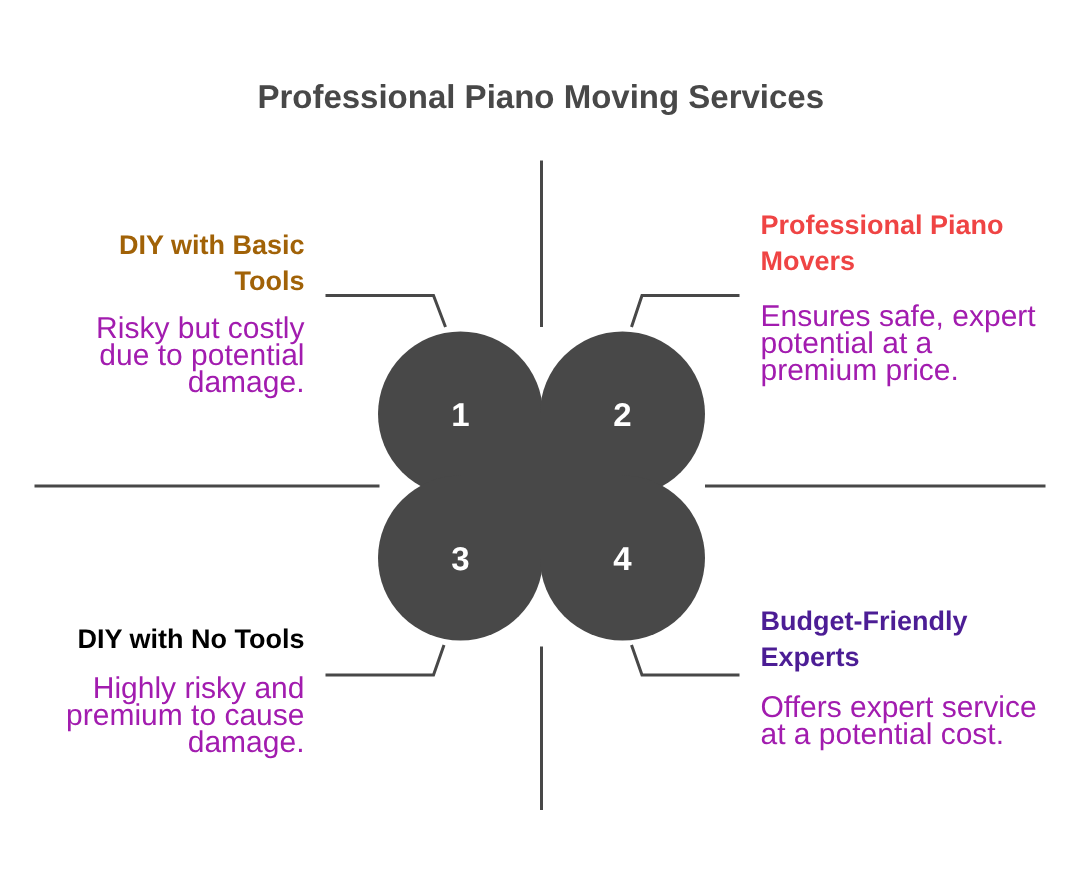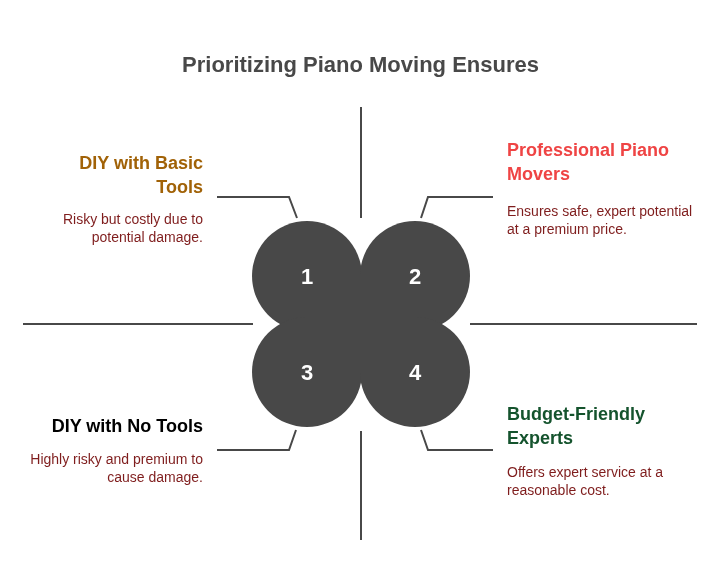--- a/index.html
+++ b/index.html
@@ -2,36 +2,36 @@
 <html><head>
   <meta charset="utf-8">
   <style>
     html, body { margin: 0; padding: 0; background: #ffffff; }
     body { width: 721px; height: 588px; position: relative; overflow: hidden;
            font-family: "Liberation Sans", "DejaVu Sans", sans-serif; }
     #title { position: absolute; left: 0; width: 721px; top: 52px; text-align: center;
              font-size: 22px; font-weight: bold; color: #484848; }
     svg#diagram { position: absolute; left: 0; top: 0; }
     .q-title { position: absolute; font-size: 18px; font-weight: bold; line-height: 24px; }
-    .q-desc { position: absolute; font-size: 14px; line-height: 18px; color: #7f1d1d; }
+    .q-desc { position: absolute; font-size: 20px; line-height: 18px; color: #a21caf; }
     .right-align { text-align: right; }
     .left-align { text-align: left; }
     #q1-title { left: 40px; width: 163px; top: 151px; }
     #q1-desc  { left: 40px; width: 163px; top: 210px; }
     #q2-title { left: 507px; width: 190px; top: 138px; }
     #q2-desc  { left: 507px; width: 190px; top: 202px; }
     #q3-title { left: 20px; width: 183px; top: 414px; }
     #q3-desc  { left: 20px; width: 183px; top: 450px; }
     #q4-title { left: 507px; width: 190px; top: 402px; }
     #q4-desc  { left: 507px; width: 190px; top: 463px; }
   </style>
 </head>
 <body>
 
-<div id="title">Prioritizing Piano Moving Ensures</div>
+<div id="title">Professional Piano Moving Services</div>
 
 <svg id="diagram" width="721" height="588">
 
   <line x1="361" y1="107" x2="361" y2="218" stroke="#484848" stroke-width="2"></line>
   <line x1="361" y1="431" x2="361" y2="540" stroke="#484848" stroke-width="2"></line>
   <line x1="23" y1="324" x2="253" y2="324" stroke="#484848" stroke-width="2"></line>
   <line x1="470" y1="324" x2="697" y2="324" stroke="#484848" stroke-width="2"></line>
 
   <polyline points="217,197 289,197 297,218" fill="none" stroke="#484848" stroke-width="2"></polyline>
   <polyline points="493,197 428,197 421,218" fill="none" stroke="#484848" stroke-width="2"></polyline>
@@ -50,14 +50,14 @@
       <text x="415" y="380" text-anchor="middle" fill="#ffffff" font-size="22" font-weight="bold" font-family="&quot;Liberation Sans&quot;, sans-serif">4</text>
     </g>
 </svg>
 
 <div id="q1-title" class="q-title right-align" style="color: #a16207;">DIY with Basic Tools</div>
 <div id="q1-desc" class="q-desc right-align">Risky but costly due to potential damage.</div>
 <div id="q2-title" class="q-title left-align" style="color: #ef4444;">Professional Piano Movers</div>
 <div id="q2-desc" class="q-desc left-align">Ensures safe, expert potential at a premium price.</div>
 <div id="q3-title" class="q-title right-align" style="color: #000000;">DIY with No Tools</div>
 <div id="q3-desc" class="q-desc right-align">Highly risky and premium to cause damage.</div>
-<div id="q4-title" class="q-title left-align" style="color: #14532d;">Budget-Friendly Experts</div>
-<div id="q4-desc" class="q-desc left-align">Offers expert service at a reasonable cost.</div>
+<div id="q4-title" class="q-title left-align" style="color: #4c1d95;">Budget-Friendly Experts</div>
+<div id="q4-desc" class="q-desc left-align">Offers expert service at a potential cost.</div>
 
 </body></html>

